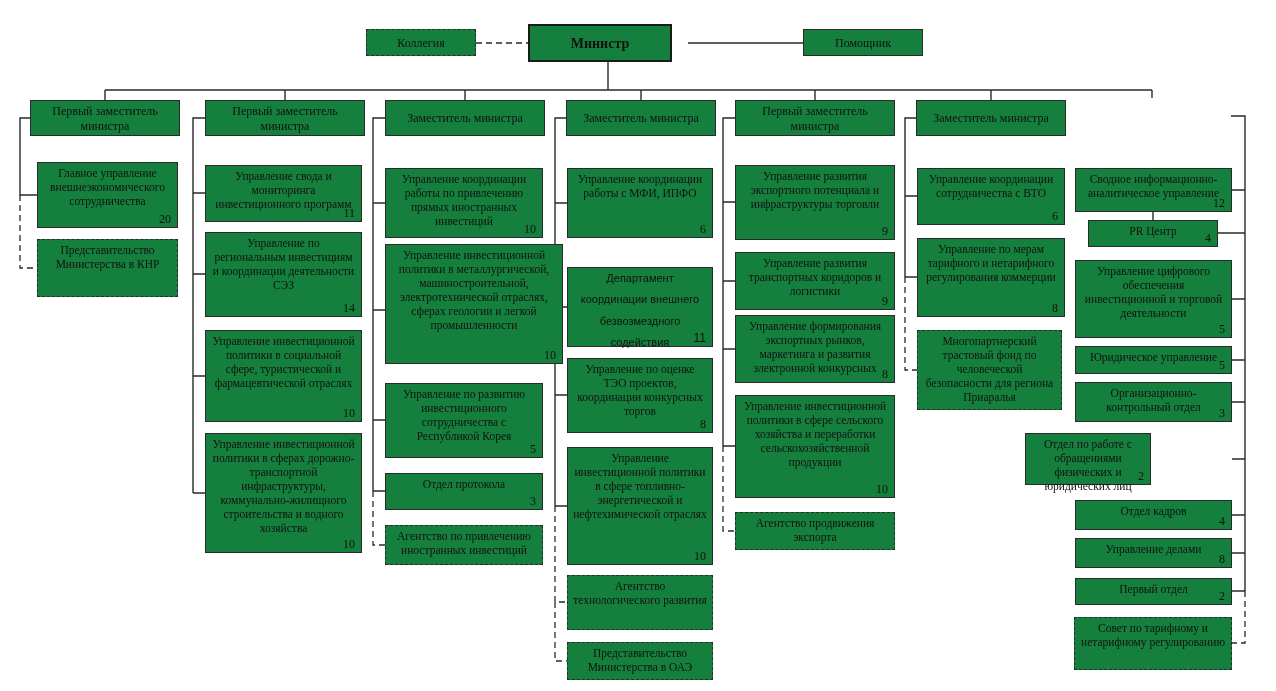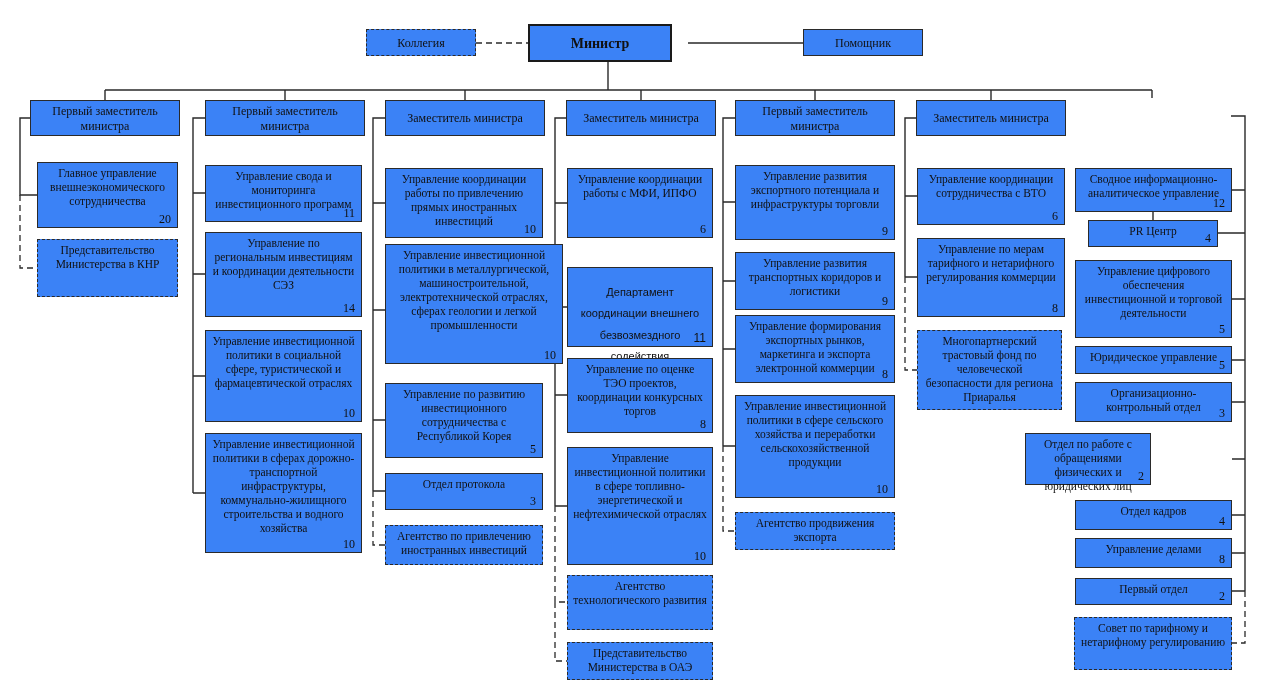--- a/index.html
+++ b/index.html
@@ -4,39 +4,39 @@
 <style>
   html,body{margin:0;padding:0;background:#fff;}
   *{box-sizing:border-box;}
   #canvas{
     position:relative;width:1276px;height:691px;background:#fff;
     font-family:"Liberation Serif","DejaVu Serif",serif;color:#111;
     overflow:hidden;
   }
   #wires{position:absolute;left:0;top:0;width:1276px;height:691px;}
   .box{
-    position:absolute;background:#3b82f6;border:1.5px solid #2a2a2a;
+    position:absolute;background:#15803d;border:1.5px solid #2a2a2a;
     display:flex;flex-direction:column;align-items:center;justify-content:flex-start;
     padding:3px 5px 2px 5px;text-align:center;
     font-size:11.5px;line-height:1.22;
   }
   .box .t{display:block;width:100%;}
   .box .n{
     position:absolute;right:6px;bottom:1px;font-size:12px;line-height:1.1;
   }
   .hdr{justify-content:center;font-size:12px;}
   .dashed{border:1.5px dashed #2a2a2a;justify-content:flex-start;}
   .minister{
     border:2px solid #1a1a1a;justify-content:center;
     font-weight:bold;font-size:14px;
   }
   .toplite{justify-content:center;font-size:12px;}
   .alt{
     font-family:"Liberation Sans","DejaVu Sans",sans-serif;
-    font-size:11px;line-height:1.95;padding-top:14px;
+    font-size:11px;line-height:1.95;padding-top:0;
   }
 </style>
 </head>
 <body>
 
 <div id="canvas">
 
   <svg id="wires" viewBox="0 0 1276 691" xmlns="http://www.w3.org/2000/svg">
     <path fill="none" stroke="#2a2a2a" stroke-width="1.4" d="
       M688 43 L803 43
@@ -164,21 +164,21 @@
 
   <div class="box" style="left:735px;top:165px;width:160px;height:75px">
     <span class="t">Управление развития экспортного потенциала и инфраструктуры торговли</span>
     <span class="n">9</span>
   </div>
   <div class="box" style="left:735px;top:252px;width:160px;height:58px">
     <span class="t">Управление развития транспортных коридоров и логистики</span>
     <span class="n">9</span>
   </div>
   <div class="box" style="left:735px;top:315px;width:160px;height:68px">
-    <span class="t">Управление формирования экспортных рынков, маркетинга и экспорта электронной коммерции</span>
+    <span class="t">Управление формирования экспортных рынков, маркетинга и развития электронной конкурсных</span>
     <span class="n">8</span>
   </div>
   <div class="box" style="left:735px;top:395px;width:160px;height:103px">
     <span class="t">Управление инвестиционной политики в сфере сельского хозяйства и переработки сельскохозяйственной продукции</span>
     <span class="n">10</span>
   </div>
   <div class="box dashed" style="left:735px;top:512px;width:160px;height:38px">
     <span class="t">Агентство продвижения экспорта</span>
   </div>
 

